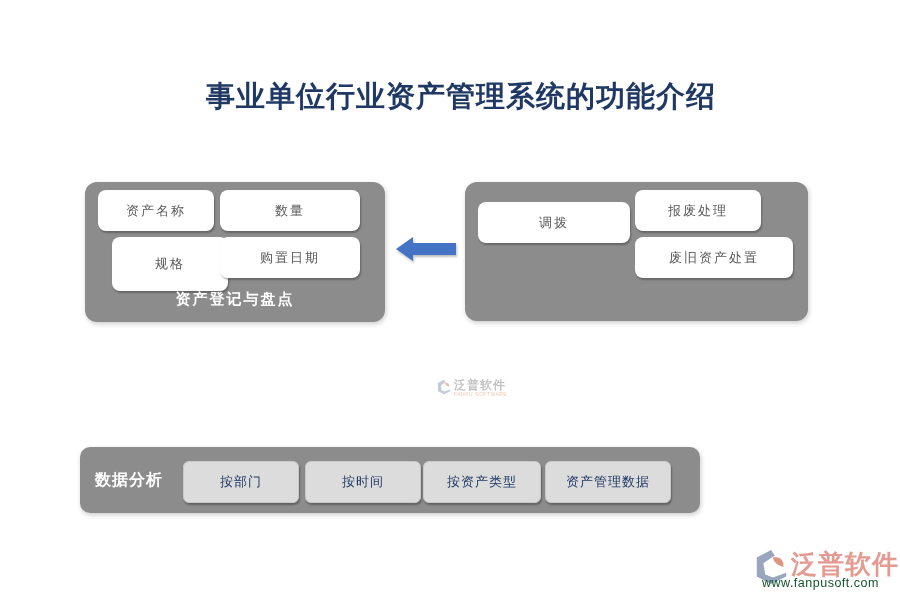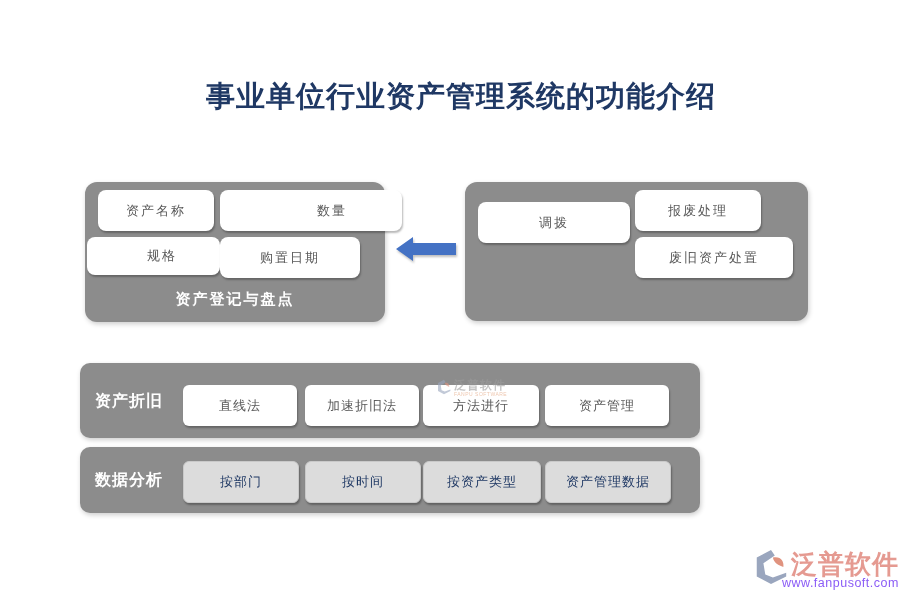--- a/index.html
+++ b/index.html
@@ -22,22 +22,22 @@
   }
 
   .pill{
     position:absolute;background:#ffffff;border-radius:8px;
     display:flex;align-items:center;justify-content:center;
     font-size:13px;color:#595959;letter-spacing:2px;
     box-shadow:1px 2px 2px rgba(0,0,0,.28);
   }
   
   .pl-a{left:13px;top:8px;width:116px;height:41px;}
-  .pl-b{left:135px;top:8px;width:140px;height:41px;padding-left:42px;}
-  .pl-c{left:2px;top:55px;width:116px;height:38px;padding-left:17px;}
+  .pl-b{left:135px;top:8px;width:140px;height:41px;}
+  .pl-c{left:27px;top:55px;width:116px;height:54px;}
   .pl-d{left:135px;top:55px;width:140px;height:41px;}
   
   .pr-a{left:13px;top:8px;width:152px;height:41px;margin-top:12px;}
   .pr-b{left:170px;top:8px;width:126px;height:41px;}
   .pr-c{left:13px;top:55px;width:152px;height:41px;}
   .pr-d{left:170px;top:55px;width:158px;height:41px;}
 
   .arrow{position:absolute;left:396px;top:236px;width:60px;height:26px;
          filter:drop-shadow(1px 2px 1px rgba(0,0,0,.25));}
 
@@ -62,22 +62,22 @@
   .watermark{position:absolute;left:436px;top:379px;display:flex;align-items:flex-start;
              gap:2px;opacity:.6;z-index:5;pointer-events:none;}
   .wm-col{display:flex;flex-direction:column;line-height:1;}
   .wm-text{color:#9b9b9b;font-size:12px;font-weight:bold;letter-spacing:1px;}
   .wm-sub{color:#e2a078;font-size:5px;letter-spacing:.5px;margin-top:1px;}
 
   .footer-logo-icon{position:absolute;left:752px;top:548px;}
   .footer-brand{position:absolute;left:791px;top:547px;
     font-size:26px;font-weight:bold;color:#E59A91;letter-spacing:1px;
     font-family:"Liberation Sans",sans-serif;}
-  .footer-url{position:absolute;left:782px;top:576px;
-    font-size:12.5px;color:#8b5cf6;letter-spacing:.5px;}
+  .footer-url{position:absolute;left:762px;top:576px;
+    font-size:12.5px;color:#14532d;letter-spacing:.5px;}
 </style>
 </head>
 <body>
 
 <div class="canvas">
 
   <h1 class="title">事业单位行业资产管理系统的功能介绍</h1>
 
   <div class="panel panel-left">
     <div class="pill pl-a">资产名称</div>
@@ -90,27 +90,20 @@
   <svg class="arrow" viewBox="0 0 60 26" xmlns="http://www.w3.org/2000/svg">
     <polygon points="60,7 17,7 17,1 0,13 17,25 17,19 60,19" fill="#4472C4"></polygon>
   </svg>
 
   <div class="panel panel-right">
     <div class="pill pr-a">调拨</div>
     <div class="pill pr-b">报废处理</div>
     <div class="pill pr-d">废旧资产处置</div>
   </div>
 
-  <div class="bar bar1">
-    <div class="bar-label">资产折旧</div>
-    <div class="pill b1">直线法</div>
-    <div class="pill b2">加速折旧法</div>
-    <div class="pill b3">方法进行</div>
-    <div class="pill b4">资产管理</div>
-  </div>
 
   <div class="bar bar2">
     <div class="bar-label">数据分析</div>
     <div class="pill pill-light b1">按部门</div>
     <div class="pill pill-light b2">按时间</div>
     <div class="pill pill-light b4">资产管理数据</div>
     <div class="pill pill-light b3">按资产类型</div>
   </div>
 
   <div class="watermark">

